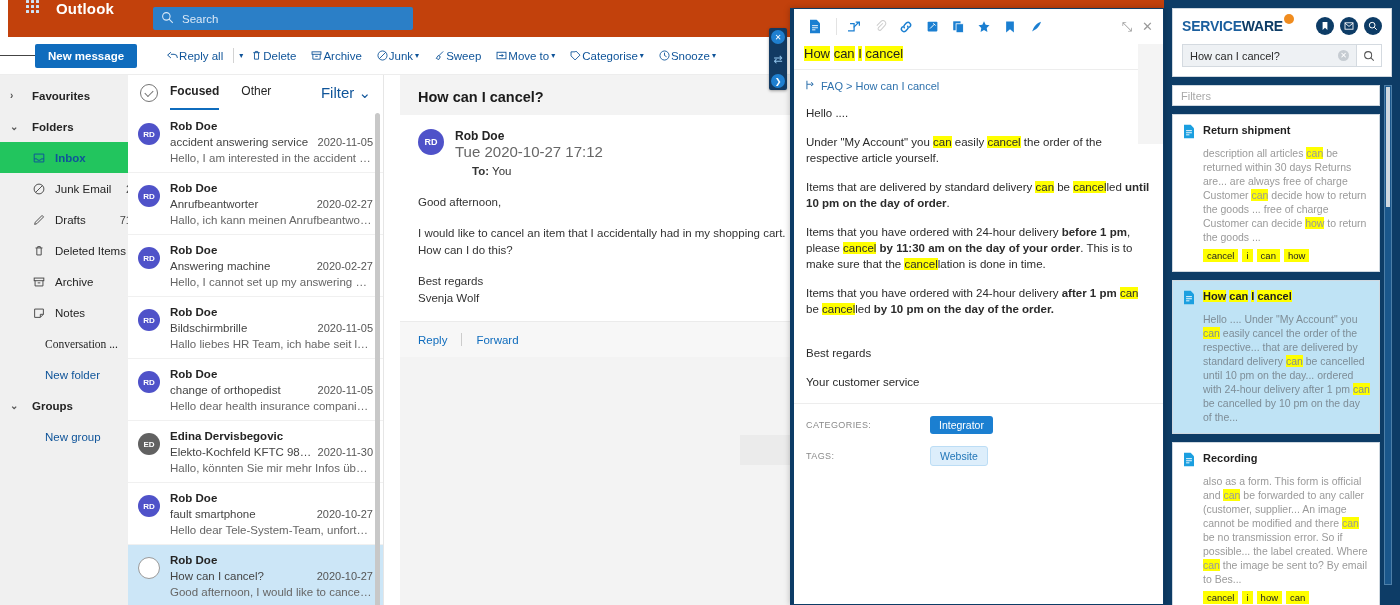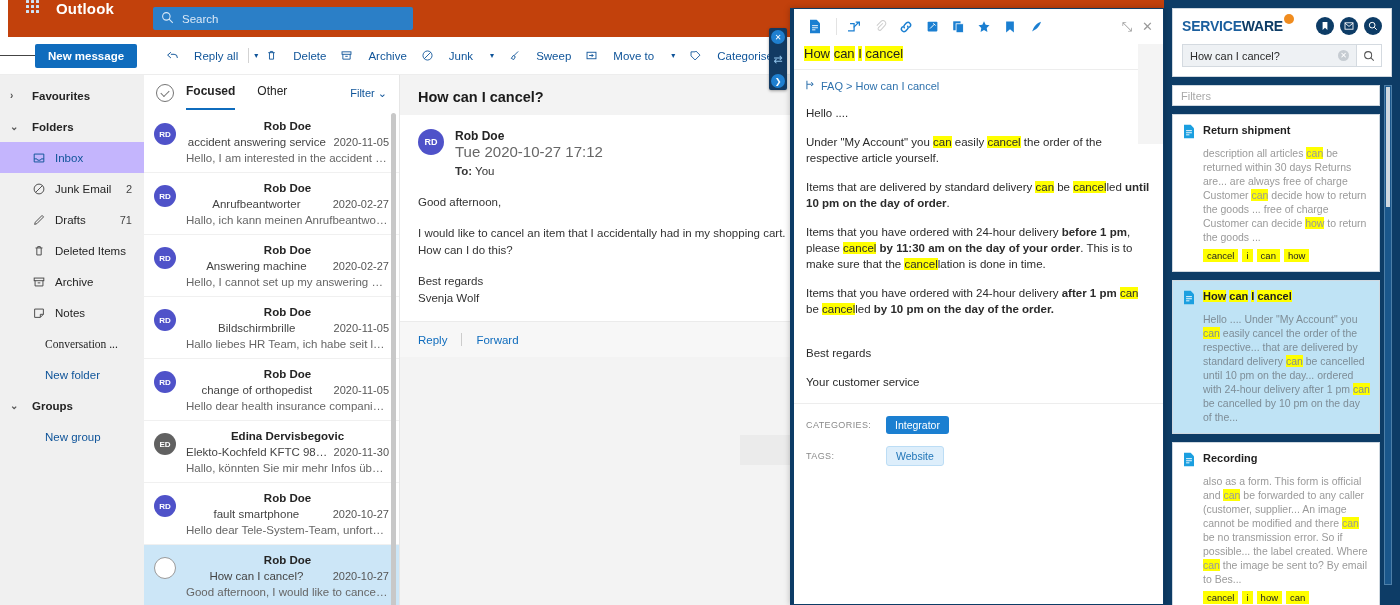--- a/index.html
+++ b/index.html
@@ -34,58 +34,58 @@
     display: flex; align-items: center;
   }
   .hamburger { width: 35px; display:flex; align-items:center; justify-content:center; }
   .hamburger span { display:block; width:15px; height:1.6px; background:#444; margin:2.4px 0; }
   .new-msg {
     margin-left: 0px; background: #0f6cbd; color:#fff; font-size: 11.5px; font-weight: 600;
     padding: 6px 13px; border-radius: 2px; border: none; cursor: pointer;
   }
   .tb-items { display: flex; align-items: center; margin-left: 22px; }
   .tb-btn {
-    display: flex; align-items: center; gap: 15px; color: #0f5499; font-size: 11.5px;
+    display: flex; align-items: center; gap: 0; color: #0f5499; font-size: 11.5px;
     padding: 4px 7px; cursor: pointer; white-space: nowrap;
   }
   .tb-sep { width:1px; height:15px; background:#d3d3d3; margin:0 3px; }
   .caret { font-size: 8px; color:#0f5499; margin-left:2px;}
 
   
   .ol-sidebar {
     position: absolute; left: 0; top: 75px; width: 144px; height: 530px;
     background: #f0f0f0; padding-top: 5px;
   }
   .nav-row {
     height: 31px; display: flex; align-items: center; padding-left: 10px;
     font-size: 11.5px; color: #242424; cursor: pointer;
   }
   .nav-row.section { font-weight: 700; }
   .nav-chev { width: 22px; color:#555; font-size:10px; }
   .nav-ico { width: 23px; color:#4a4a4a; display:flex; align-items:center; }
   .nav-label { flex: 1; }
   .nav-count { font-size: 11px; color:#444; padding-right: 12px;}
-  .nav-row.active { background: #c4b5fd; color:#0f5499; font-weight:400;align-items:center;}
+  .nav-row.active { background: #22c55e; color:#0f5499; font-weight:700;align-items:center;}
   .nav-row.active .nav-ico { color: #0f5499;}
   .nav-row.link { color:#0f5499; padding-left: 45px; }
   .nav-row.plain { padding-left: 45px; color:#242424;font-family:Liberation Serif, serif; }
   .nav-row.section .nav-label { padding-left: 0; }
 
   
   .ol-list {
-    position: absolute; left: 144px; top: 75px; width: 256px; height: 530px;
-    background:#fff; border-right:1px solid #e6e6e6;text-align:center;
+    position: absolute; left: 128px; top: 75px; width: 256px; height: 530px;
+    background:#fff; border-right:1px solid #e6e6e6;
   }
   .list-head { height: 36px; display:flex; align-items:center; padding: 0 12px; position: relative;}
   .pill-ico { width:18px;height:18px;border:1.4px solid #757575;border-radius:50%;display:flex;align-items:center;justify-content:center;margin-right:12px;}
   .pill-ico:after{content:"";width:7px;height:4px;border-left:1.4px solid #757575;border-bottom:1.4px solid #757575;transform:rotate(-45deg);margin-top:-2px;}
   .tab { font-size:12px; color:#242424; margin-right:22px; cursor:pointer; position:relative; padding-bottom: 4px;}
   .tab.sel { font-weight:700; }
   .tab.sel:after{content:"";position:absolute;left:0;right:0;bottom:-8px;height:2.5px;background:#0f6cbd;}
-  .filter { margin-left:auto; font-size:11px; color:#0f5499; cursor:pointer;}
+  .filter { margin-left:auto; font-size:15px; color:#0f5499; cursor:pointer;}
   .mail-rows { position:absolute; top:36px; left:0; right:0; bottom:0; overflow:hidden;}
   .mail-row { height:62px; padding:8px 10px 0 10px; border-bottom:1px solid #f0f0f0; display:flex; cursor:pointer; position:relative;}
   .mail-row.selected { background:#cce6f7; }
   .avatar { width:22px;height:22px;border-radius:50%;background:#4f52c9;color:#fff;font-size:8px;
             display:flex;align-items:center;justify-content:center;margin:4px 10px 0 0;flex:0 0 22px;font-weight:600;}
   .avatar.gray { background:#616161; }
   .avatar.empty { background:#fff; border:1.3px solid #9a9a9a; }
   .m-body { flex:1; min-width:0; }
   .m-from { font-size:11.5px; font-weight:700; color:#242424; line-height:15px;}
   .m-line2 { display:flex; font-size:11.5px; color:#444; line-height:16px; }
@@ -96,21 +96,21 @@
 
   
   .ol-read { position:absolute; left:400px; top:75px; right:0; bottom:0; background:#f3f3f3; }
   .read-title { padding:14px 18px 10px 18px; font-size:14.5px; color:#1b1b1b; font-weight:600; background:#f3f3f3;}
   .read-card { margin:0 0 0 0; background:#fff; padding:14px 18px 0 18px; min-height:240px;}
   .rc-head { display:flex; }
   .rc-av { width:26px;height:26px;border-radius:50%;background:#4f52c9;color:#fff;font-size:9px;font-weight:600;
            display:flex;align-items:center;justify-content:center;margin-right:11px;flex:0 0 26px;}
   .rc-name { font-size:12px; font-weight:700; color:#242424; line-height:15px;}
   .rc-date { font-size:15px; color:#666; line-height:16px;}
-  .rc-to { font-size:11.5px; color:#333; line-height:18px; margin-top:2px;}
+  .rc-to { font-size:11.5px; color:#333; line-height:18px; margin-top:2px;margin-left:17px;}
   .rc-to b { font-weight:700; }
   .rc-text { font-size:11.5px; color:#333; line-height:17px; margin-top:14px; }
   .rc-text p { margin-bottom: 14px; }
   .rc-text p.tight { margin-bottom:0; }
   .rc-actions { border-top:1px solid #ebebeb; background:#f7f7f7; margin:10px -18px 0 -18px; padding:11px 18px; display:flex; align-items:center; gap:14px;}
   .rc-actions a { color:#0f6cbd; font-size:11.5px; text-decoration:none; cursor:pointer;}
   .rc-div { width:1px; height:13px; background:#ccc; }
   .ghost-box { position:absolute; left:340px; top:360px; width:80px; height:30px; background:#ebebeb; }
 
   
@@ -141,21 +141,21 @@
   .ov-crumb { font-size:11px; color:#2f72ad; cursor:pointer;}
   .ov-crumb-ico { color:#2f72ad; font-size:11px;}
   .ov-grey-right { position:absolute; left:344px; top:35px; width:30px; height:100px; background:#f4f4f4;}
   .ov-body { padding:4px 12px 0 12px; font-size:11.5px; color:#2b2b2b; line-height:16px;}
   .ov-body p { margin-bottom:13px; }
   .ov-body b { font-weight:700; }
   mark { background:#ffff00; color:inherit; }
   .ov-meta { border-top:1px solid #ededed; margin-top:12px; padding:12px 12px 0 12px;}
   .meta-row { display:flex; align-items:center; margin-bottom:12px;}
   .meta-lbl { font-size:9px; color:#8a8a8a; letter-spacing:.4px; width:80px;}
-  .chip { font-size:10.5px; padding:3px 9px; border-radius:3px; cursor:pointer;}
+  .chip { font-size:10.5px; padding:3px 9px; border-radius:3px; cursor:pointer;margin-left:44px;}
   .chip.cat { background:#1b7fd1; color:#fff; }
   .chip.tag { background:#ddeefb; color:#2276b8; border:1px solid #bcddf5;}
 
   
   .sw { position:absolute; right:0; top:0; width:236px; height:605px; background:#0d3c66; }
   .sw-head { margin:8px 8px 0 8px; background:#fff; border:1px solid #cfd8e0; padding:8px 9px 9px 9px;}
   .sw-logorow { display:flex; align-items:center; }
   .sw-logo { font-size:14px; font-weight:800; letter-spacing:-0.2px; position:relative;}
   .sw-logo .s1 { color:#1b5f9e; }
   .sw-logo .s2 { color:#0d3c66; }

